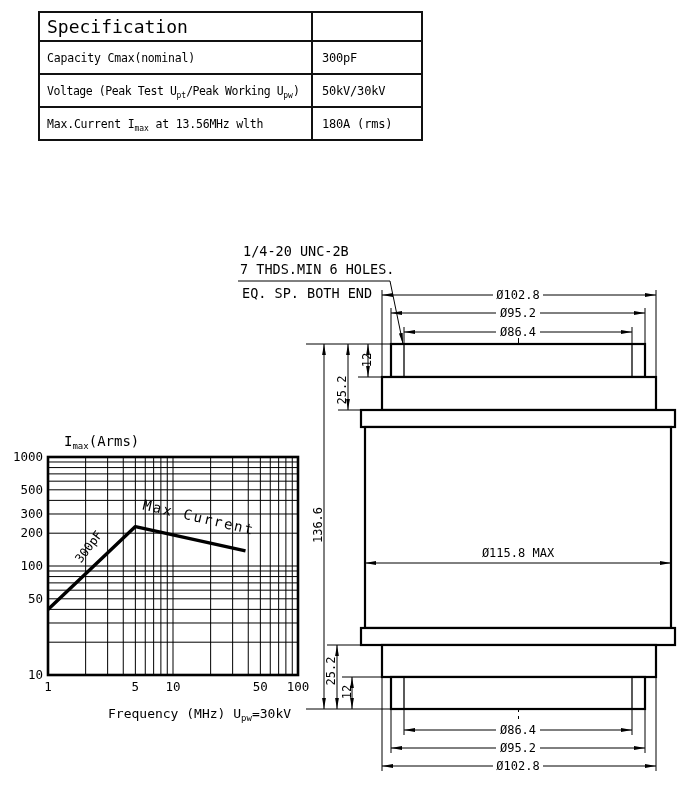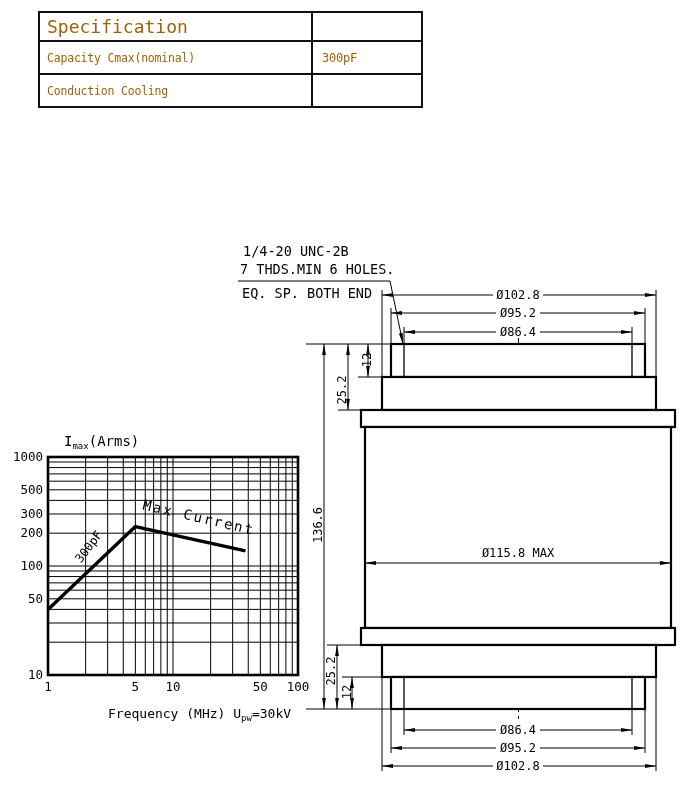--- a/index.html
+++ b/index.html
@@ -1,17 +1,17 @@
 <!DOCTYPE html>
 <html><head>
 <meta charset="utf-8">
 <style>
   html,body{margin:0;padding:0;background:#fff;}
   #page{position:relative;width:695px;height:797px;background:#fff;overflow:hidden;
-        font-family:"DejaVu Sans Mono","Liberation Mono",monospace;color:#a16207;}
+        font-family:"DejaVu Sans Mono","Liberation Mono",monospace;color:#000000;}
   
   #spec-table{position:absolute;left:38px;top:11px;width:383px;border-collapse:collapse;table-layout:fixed;}
   #spec-table td{border:2px solid #111;padding:0 2px 0 7px;white-space:nowrap;overflow:hidden;
                  font-size:11.5px;letter-spacing:-0.2px;vertical-align:middle;}
   #spec-table tr{height:33px;}
   #spec-table tr.hdr{height:29px;}
   #spec-table tr.hdr td.lab{font-size:18px;letter-spacing:0;}
   #spec-table td.val{font-size:12px;padding-left:9px;}
   #spec-table sub{font-size:8px;letter-spacing:0;line-height:0;}
   .tight{letter-spacing:-0.45px !important;}
@@ -30,22 +30,26 @@
     <tbody>
         <tr class="hdr">
       <td class="lab">Specification</td>
       <td class="val"></td>
     </tr>
     <tr>
       <td class="lab">Capacity Cmax(nominal)</td>
       <td class="val">300pF</td>
     </tr>
     <tr>
-      <td class="lab">Conduction Cooling</td>
-      <td class="val"></td>
+      <td class="lab tight"><span>Voltage (Peak Test U</span><sub>pt</sub><span>/Peak Working U</span><sub>pw</sub><span>)</span></td>
+      <td class="val">50kV/30kV</td>
+    </tr>
+    <tr>
+      <td class="lab"><span>Max.Current I</span><sub>max</sub><span> at 13.56MHz wlth</span></td>
+      <td class="val">180A (rms)</td>
     </tr>
   </tbody>
     </table>
 
   <svg id="chart-svg" style="position:absolute;left:0;top:420px" width="330" height="310" viewBox="0 420 330 310">
     <g id="g-grid">
         <line x1="85.62874945799766" y1="457" x2="85.62874945799766" y2="675" stroke="#000" stroke-width="1"></line>
         <line x1="107.6401568399578" y1="457" x2="107.6401568399578" y2="675" stroke="#000" stroke-width="1"></line>
         <line x1="123.2574989159953" y1="457" x2="123.2574989159953" y2="675" stroke="#000" stroke-width="1"></line>
         <line x1="135.37125054200237" y1="457" x2="135.37125054200237" y2="675" stroke="#000" stroke-width="1"></line>

